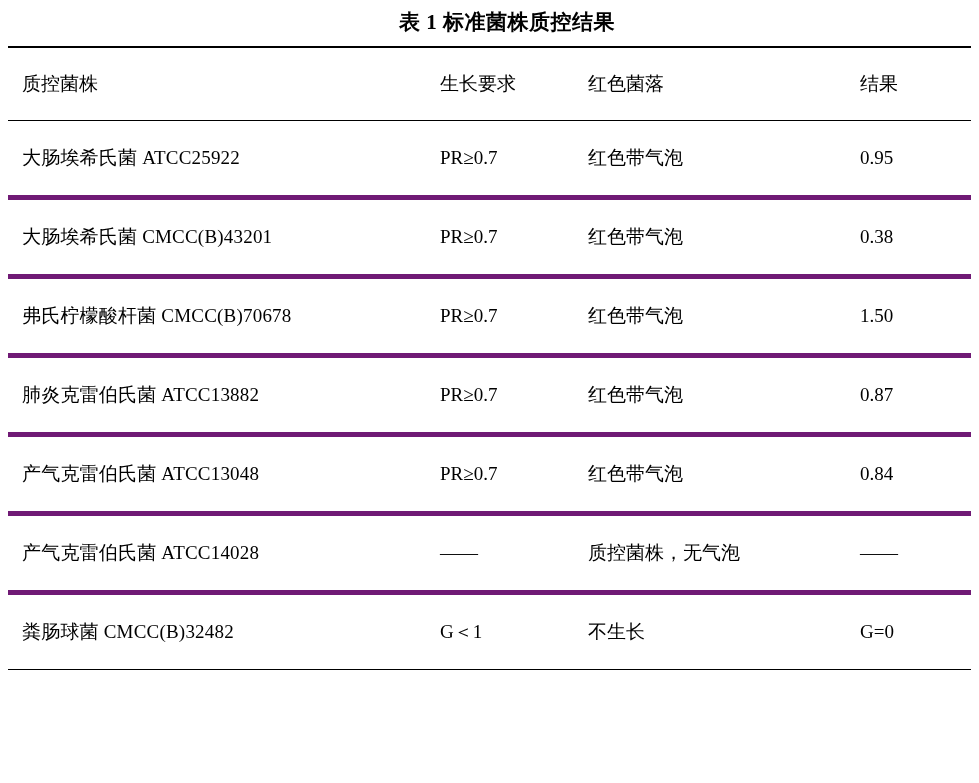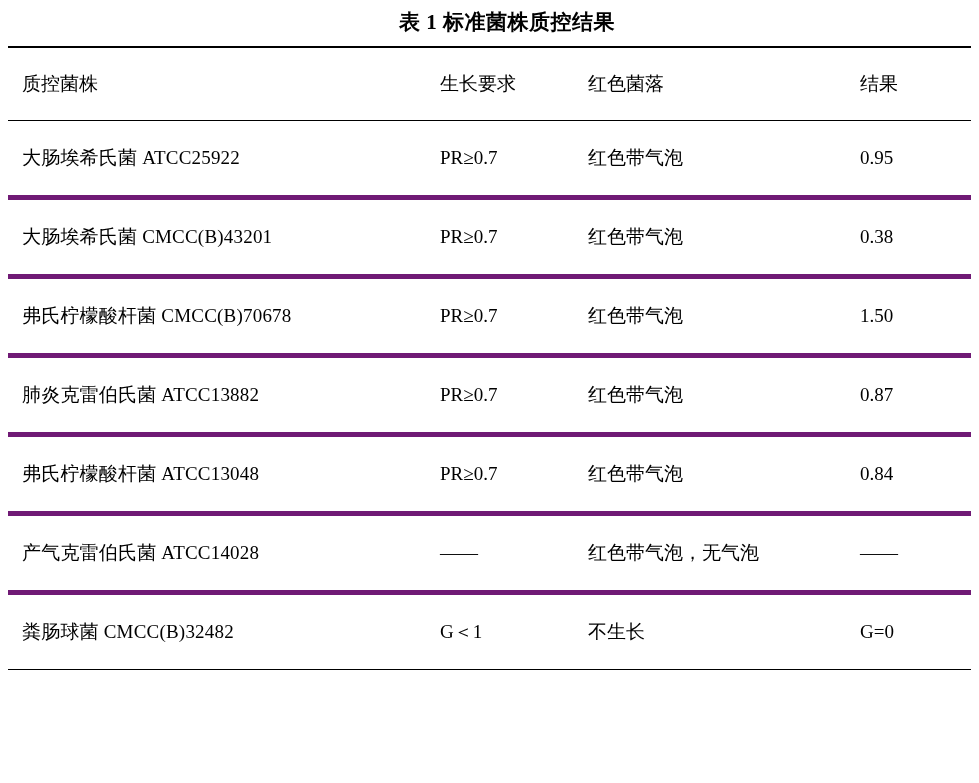--- a/index.html
+++ b/index.html
@@ -115,29 +115,29 @@
           <td>红色带气泡</td>
           <td>1.50</td>
         </tr>
         <tr>
           <td class="cell-name">肺炎克雷伯氏菌 ATCC13882</td>
           <td>PR≥0.7</td>
           <td>红色带气泡</td>
           <td>0.87</td>
         </tr>
         <tr>
-          <td class="cell-name">弗氏柠檬酸杆菌 ATCC13048</td>
+          <td class="cell-name">产气克雷伯氏菌 ATCC13048</td>
           <td>PR≥0.7</td>
           <td>红色带气泡</td>
           <td>0.84</td>
         </tr>
         <tr>
           <td class="cell-name">产气克雷伯氏菌 ATCC14028</td>
           <td>——</td>
-          <td>红色带气泡，无气泡</td>
+          <td>质控菌株，无气泡</td>
           <td>——</td>
         </tr>
         <tr>
           <td class="cell-name">粪肠球菌 CMCC(B)32482</td>
           <td>G＜1</td>
           <td>不生长</td>
           <td>G=0</td>
         </tr>
       </tbody>
     </table>

